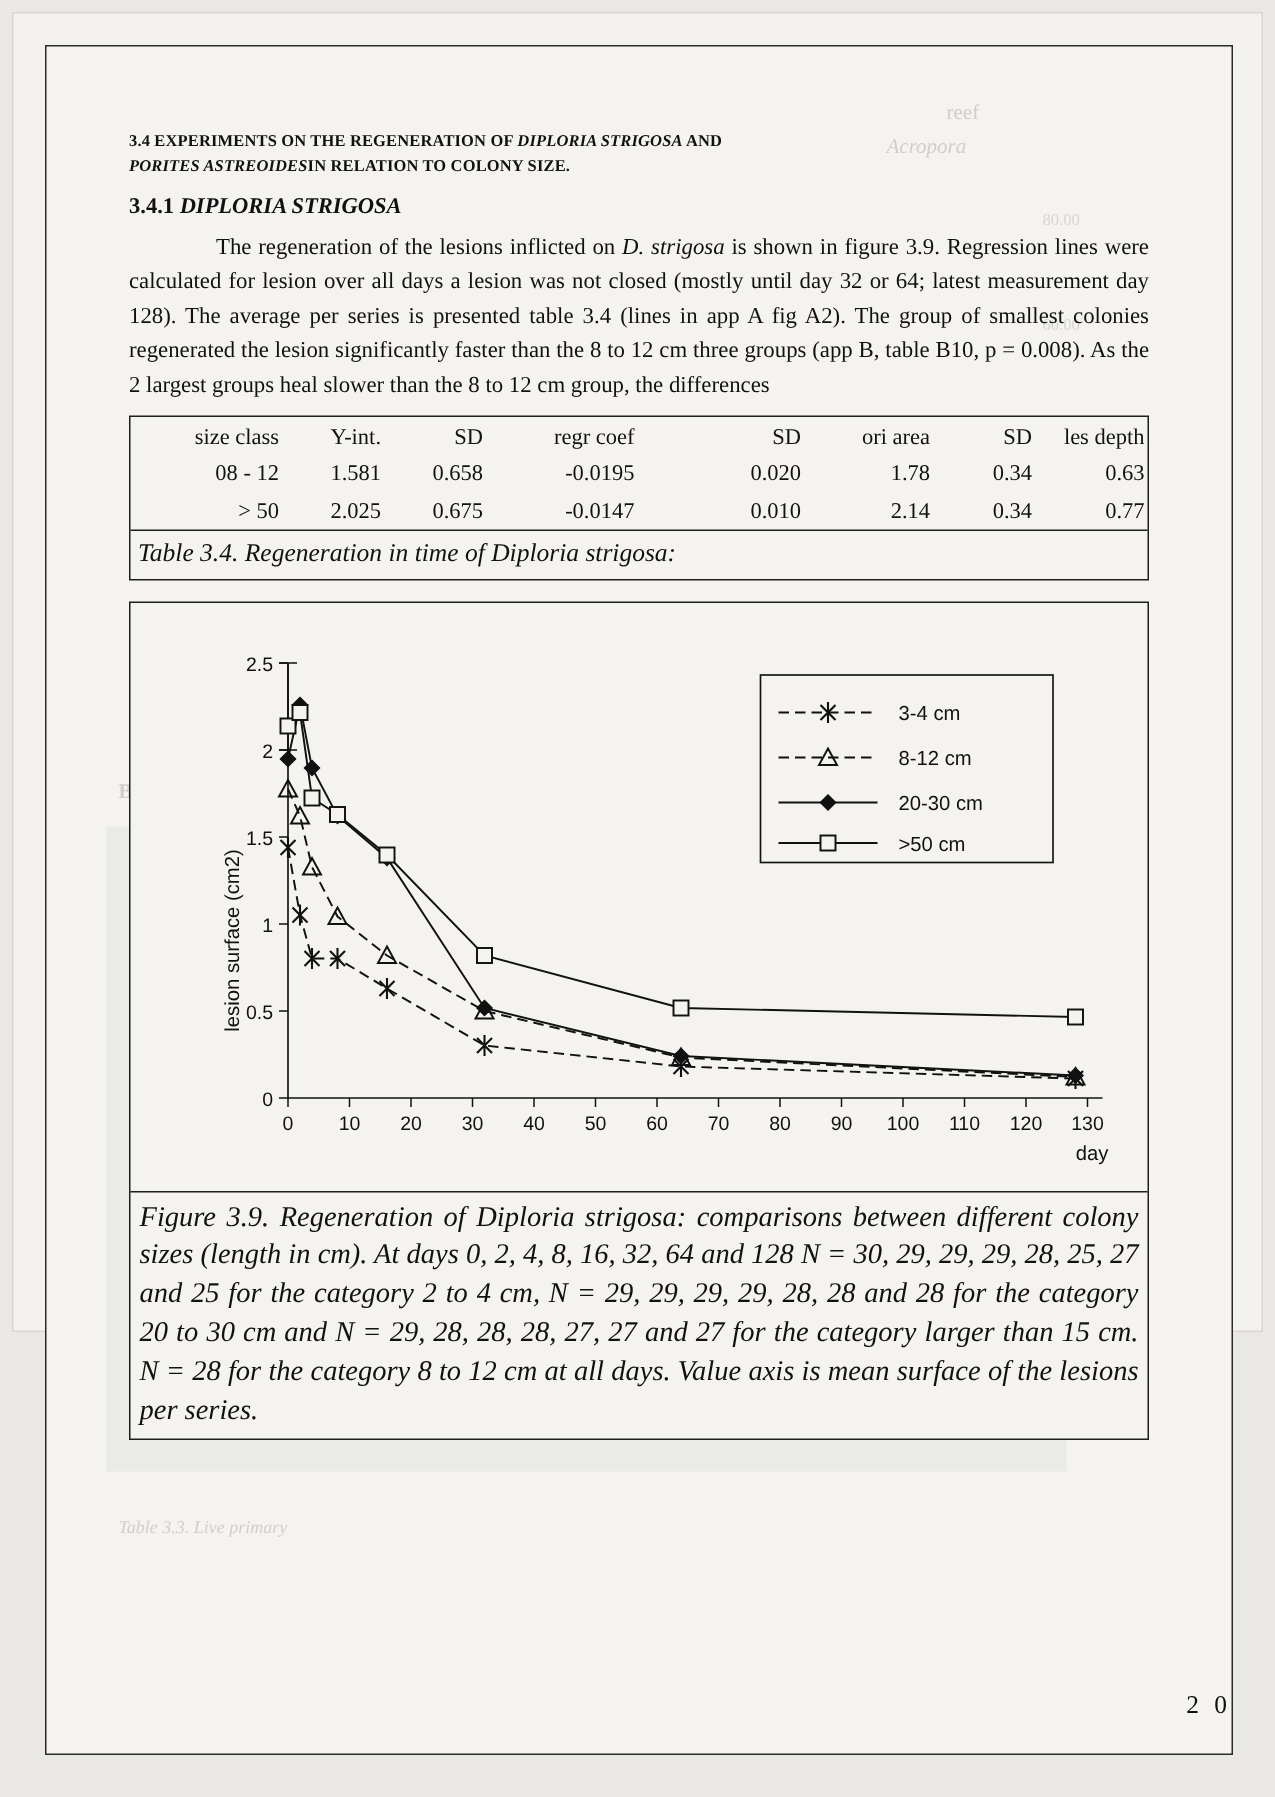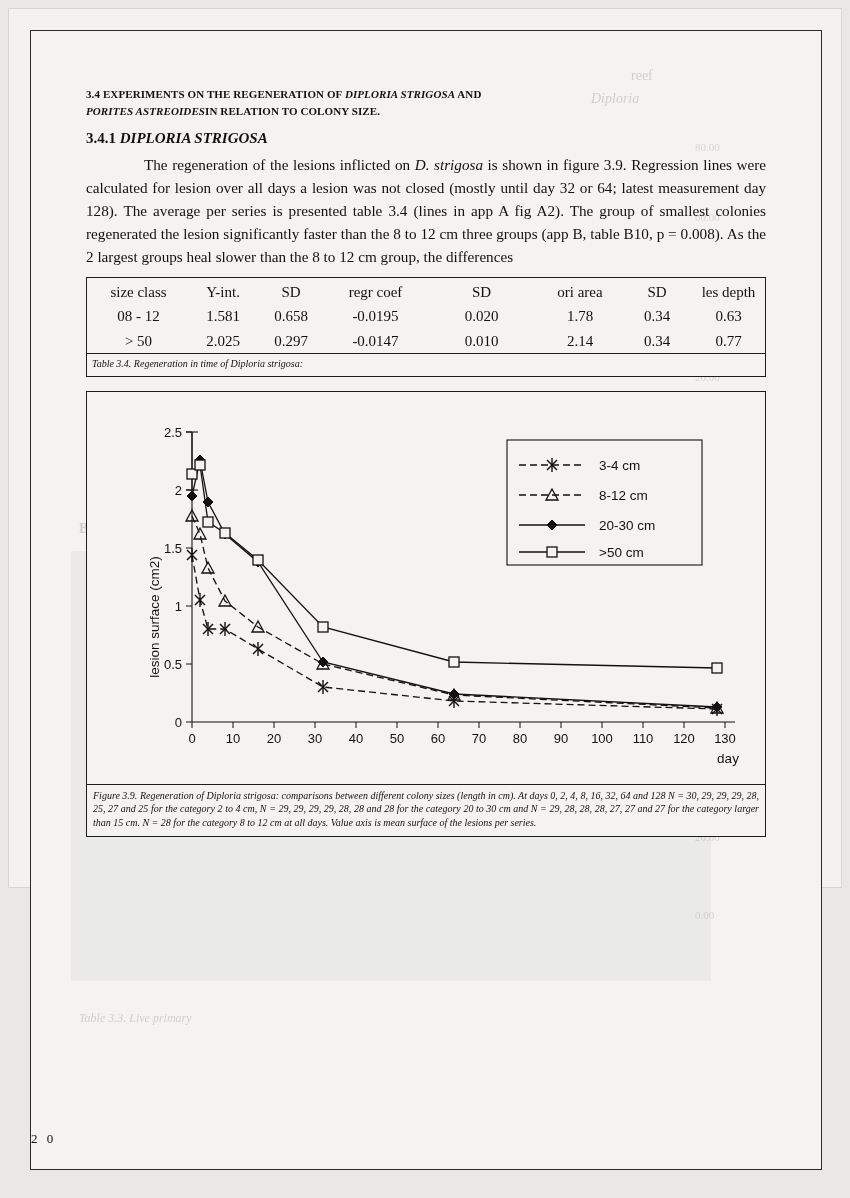--- a/index.html
+++ b/index.html
@@ -60,65 +60,65 @@
     margin-top: 6px;
     border: 1px solid #1d1d1d;
     background: #f4f3ef;
   }
   table.data {
     border-collapse: collapse;
     width: 100%;
     font-size: 15px;
   }
   table.data th, table.data td {
-    text-align: center;
+    text-align: right;
     padding: 1px 2px 1px 4px;
     font-weight: normal;
     line-height: 1.5;
     white-space: nowrap;
   }
   table.data thead th { padding-top: 3px; }
   .col-size { width: 95px; }
   .col-yint { width: 62px; }
   .col-sd1  { width: 62px; }
   .col-regr { width: 95px; }
   .col-sd2  { width: 105px; }
   .col-ori  { width: 80px; }
   .col-sd3  { width: 62px; }
   .col-les  { width: auto; margin-top: 20px; }
   .tbl-caption {
     border-top: 1px solid #1d1d1d;
     font-style: italic;
-    font-size: 10px;
+    font-size: 17px;
     line-height: 1.38;
     padding: 3px 5px 5px 5px;
   }
   .tbl-caption .c1 { display:block; }
   
   .figwrap {
     margin-top: 14px;
     border: 1px solid #1d1d1d;
     background: #f4f3ef;
   }
   .figbox { position: relative; height: 392px; }
   .fig-caption {
     border-top: 1px solid #1d1d1d;
     font-style: italic;
-    font-size: 10px;
+    font-size: 19px;
     line-height: 1.36;
     padding: 4px 6px 6px 6px;
     text-align: justify;
   }
   
   .pageno {
     position: absolute;
     left: 0; right: 0;
     bottom: 22px;
-    text-align: left;
-    font-size: 13px;
+    text-align: right;
+    font-size: 17px;
     letter-spacing: 3px;
   }
   
   .ghost {
     position: absolute;
     color: rgba(60,60,60,0.20);
     font-family: "Liberation Serif", serif;
     font-size: 14px;
     white-space: nowrap;
     pointer-events: none;
@@ -137,21 +137,21 @@
   }
   svg text { font-family: "Liberation Sans", sans-serif; }
 </style>
 </head>
 <body>
 
 <div class="page">
   <div class="page-inner">
 
     <div class="ghost" style="left:600px; top:37px;">reef</div>
-    <div class="ghost" style="left:560px; top:60px; font-style:italic;">Diploria</div>
+    <div class="ghost" style="left:560px; top:60px; font-style:italic;">Acropora</div>
     <div class="ghost" style="left:48px; top:490px; font-weight:bold;">BOTH SITES</div>
     <div class="ghost" style="left:80px; top:512px;">The average chlorophyll-a concentration was found to be 0.53 µg per cm² coral</div>
     <div class="ghost" style="left:650px; top:300px; font-weight:bold;">Bare rock</div>
     <div class="ghost" style="left:48px; top:980px; font-style:italic; font-size:12px;">Table 3.3. Live primary</div>
     <div class="ghost-num" style="left:664px; top:110px;">80.00</div>
     <div class="ghost-num" style="left:664px; top:180px;">60.00</div>
     <div class="ghost-num" style="left:664px; top:260px;">40.00</div>
     <div class="ghost-num" style="left:664px; top:340px;">20.00</div>
     <div class="ghost-num" style="left:664px; top:420px;">0.00</div>
     <div class="ghost-num" style="left:664px; top:560px;">80.00</div>
@@ -197,21 +197,21 @@
               <td>0.658</td>
               <td>-0.0195</td>
               <td>0.020</td>
               <td>1.78</td>
               <td>0.34</td>
               <td>0.63</td>
             </tr>
             <tr>
               <td>&gt; 50</td>
               <td>2.025</td>
-              <td>0.297</td>
+              <td>0.675</td>
               <td>-0.0147</td>
               <td>0.010</td>
               <td>2.14</td>
               <td>0.34</td>
               <td>0.77</td>
             </tr>
           </tbody>
         </table>
         <div class="tbl-caption">
           <span class="c1">Table 3.4. Regeneration in time of Diploria strigosa:</span>

